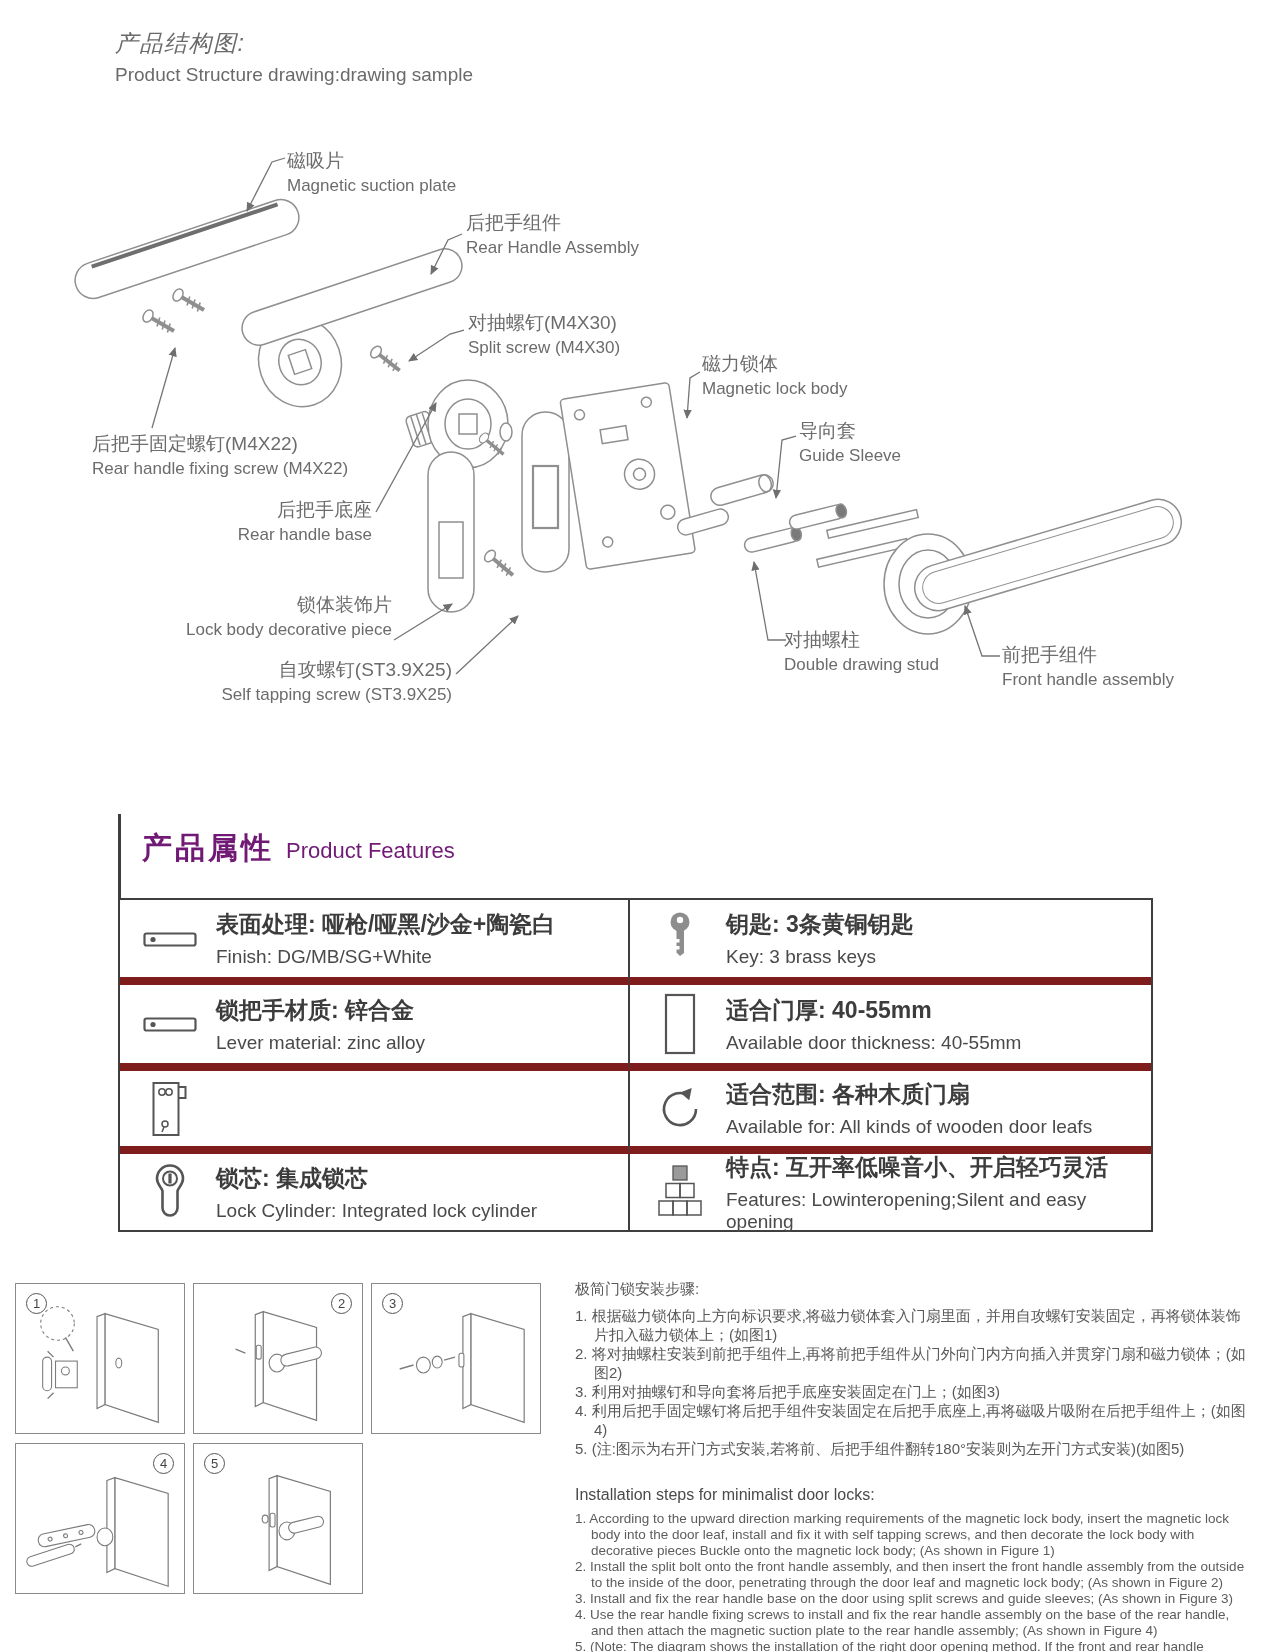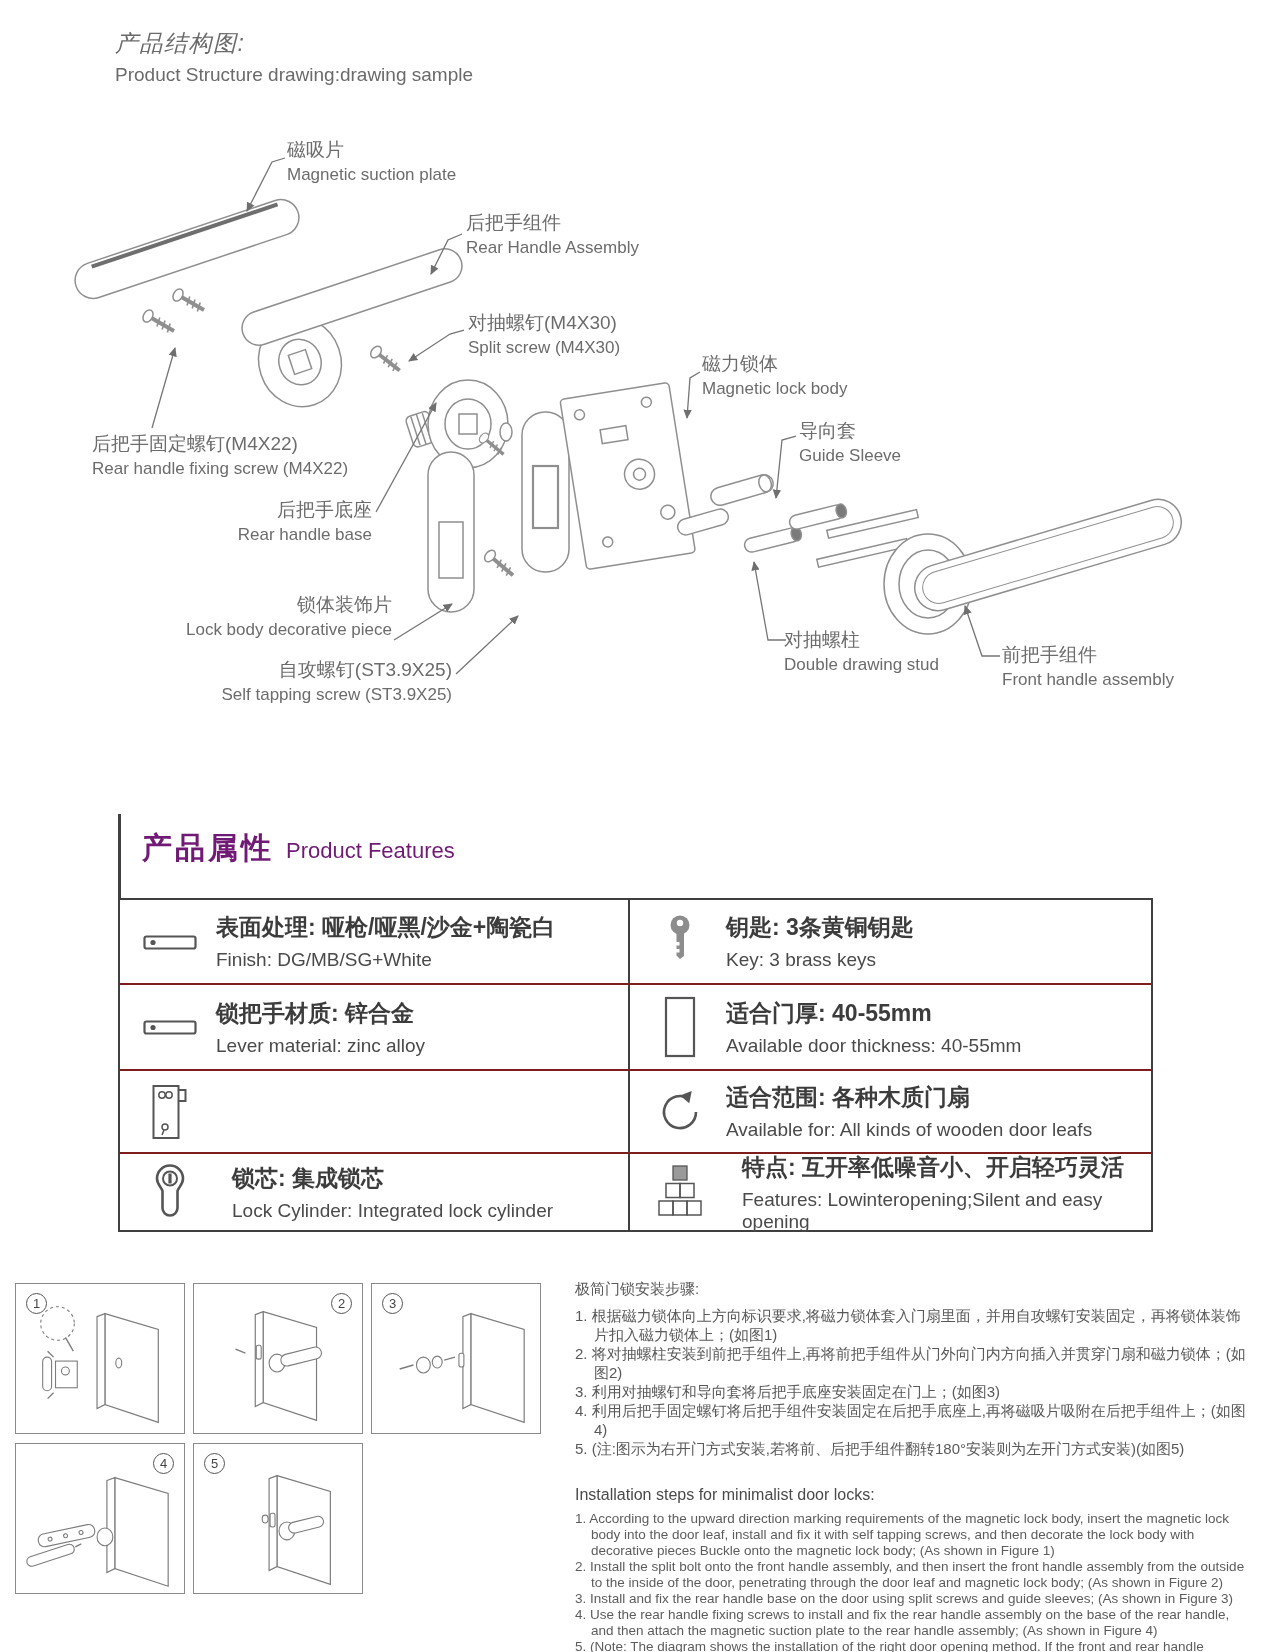--- a/index.html
+++ b/index.html
@@ -26,23 +26,23 @@
   .dlabel.ra { text-align:right; }
 
   
   .f-rule { position:absolute; left:118px; top:814px; width:3px; height:84px; background:#3f3f3f; }
   .f-head { position:absolute; left:142px; top:828px; display:flex; align-items:baseline; color:#701a75; }
   .h-zh { font-size:30px; font-weight:600; letter-spacing:3px; }
   .h-en { font-size:22px; margin-left:12px; }
   .f-table { position:absolute; left:118px; top:898px; width:1035px; display:grid;
              grid-template-columns:510px 521px; grid-template-rows:85px 86px 83px 76px;
              border:2px solid #3f3f3f; }
-  .cell { border-right:2px solid #3f3f3f; border-bottom:2px solid #7f1d1d; display:flex; align-items:center; padding-left:20px; }
+  .cell { border-right:2px solid #3f3f3f; border-bottom:8px solid #7f1d1d; display:flex; align-items:center; padding-left:20px; }
   .cell.last-col { border-right:none; }
-  .cell.last-row { border-bottom:none;gap:16px; }
+  .cell.last-row { border-bottom:none; }
   .ic { width:60px; display:flex; justify-content:center; align-items:center; flex-shrink:0; }
   .txt { margin-left:16px; }
   .c-zh { font-size:23px; color:#3c3c3c; font-weight:600; }
   .c-en { font-size:19px; color:#4a4a4a; margin-top:6px; font-weight:400; }
 
   
   .fig { position:absolute; width:170px; height:151px; border:1px solid #8a8a8a; background:#fff; }
   .fig svg { position:absolute; inset:0; }
   .num { position:absolute; top:9px; width:21px; height:21px; border:1.3px solid #555; border-radius:50%;
          font-size:13px; color:#444; display:flex; align-items:center; justify-content:center; background:#fff; z-index:2; }
@@ -205,21 +205,21 @@
       <path class="ld" d="M152 428 L175 348" marker-end="url(#arr)"></path>
       <path class="ld" d="M796 436 L782 440 L776 498" marker-end="url(#arr)"></path>
       <path class="ld" d="M376 512 L436 403" marker-end="url(#arr)"></path>
       <path class="ld" d="M394 640 L452 604" marker-end="url(#arr)"></path>
       <path class="ld" d="M456 674 L518 616" marker-end="url(#arr)"></path>
       <path class="ld" d="M786 640 L768 640 L754 562" marker-end="url(#arr)"></path>
       <path class="ld" d="M1000 656 L982 656 L965 606" marker-end="url(#arr)"></path>
     </g>
   </svg>
 
-  <div class="dlabel" style="left:287px;top:138px">
+  <div class="dlabel" style="left:287px;top:149px">
     <div class="zh">磁吸片</div>
     <div class="en">Magnetic suction plate</div>
   </div>
   <div class="dlabel" style="left:466px;top:211px">
     <div class="zh">后把手组件</div>
     <div class="en">Rear Handle Assembly</div>
   </div>
   <div class="dlabel" style="left:468px;top:311px">
     <div class="zh">对抽螺钉(M4X30)</div>
     <div class="en">Split screw (M4X30)</div>

